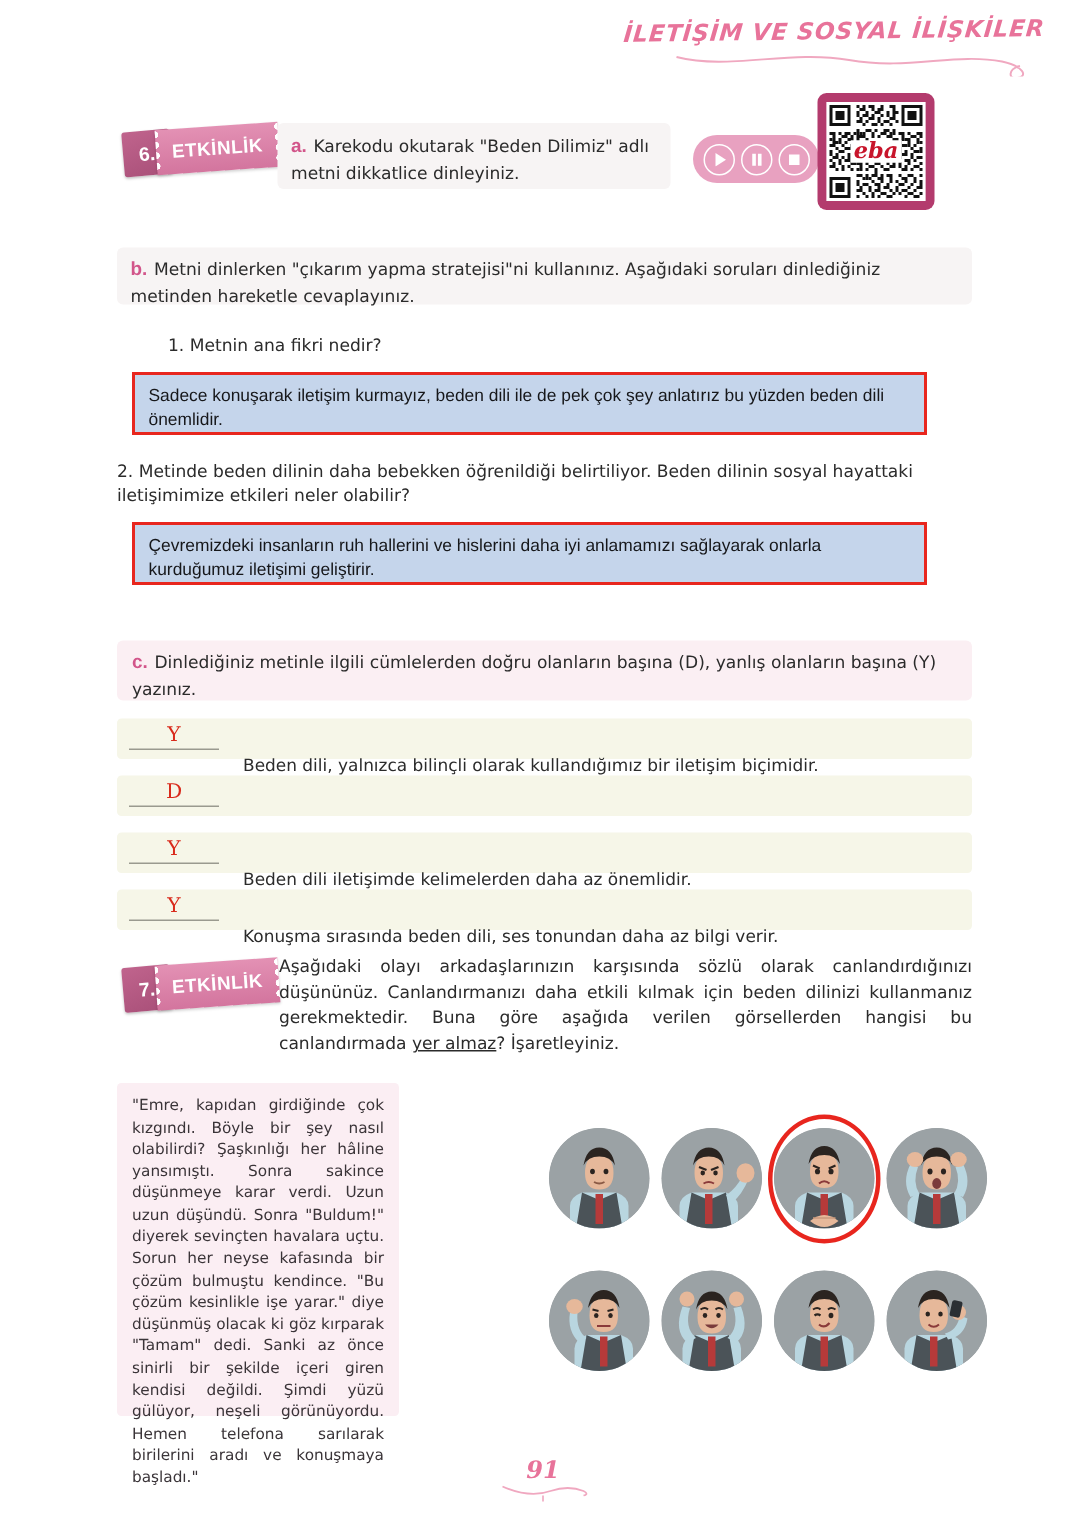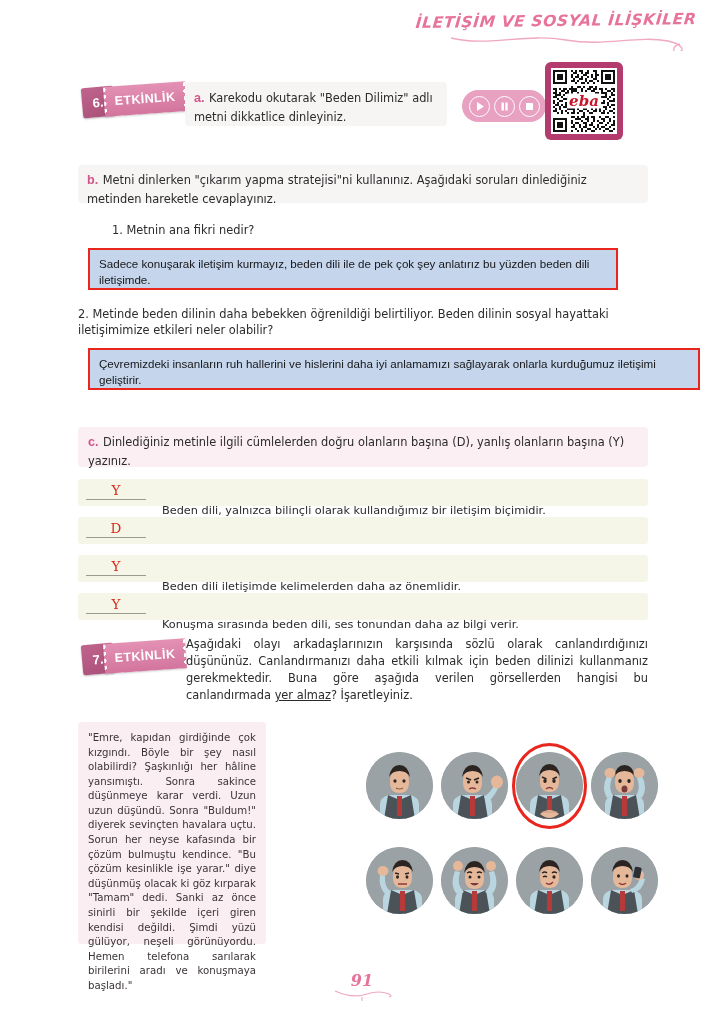--- a/index.html
+++ b/index.html
@@ -535,27 +535,27 @@
 
   <div class="panel-b">
     <span class="bullet-letter">b.</span>
     <span class="q-text">Metni dinlerken "çıkarım yapma stratejisi"ni kullanınız. Aşağıdaki soruları dinlediğiniz metinden hareketle cevaplayınız.</span>
   </div>
 
   <div class="qnum" style="left:78px; top:222px; width:570px;margin-left:34px;">
     <span>1.</span>
     <span>Metnin ana fikri nedir?</span>
   </div>
-  <div class="answer-box" style="left:88px; top:248px; width:530px; height:42px;">Sadece konuşarak iletişim kurmayız, beden dili ile de pek çok şey anlatırız bu yüzden beden dili  iletişimde.</div>
+  <div class="answer-box" style="left:88px; top:248px; width:530px; height:42px;">Sadece konuşarak iletişim kurmayız, beden dili ile de pek çok şey anlatırız bu yüzden beden dili  önemlidir.</div>
 
   <div class="qnum" style="left:78px; top:306px; width:576px;">
     <span>2.</span>
     <span>Metinde beden dilinin daha bebekken öğrenildiği belirtiliyor. Beden dilinin sosyal hayattaki iletişimimize etkileri neler olabilir?</span>
   </div>
-  <div class="answer-box" style="left:88px; top:348px; width:612px; height:42px;">Çevremizdeki insanların ruh hallerini ve hislerini daha iyi anlamamızı sağlayarak onlarla kurduğumuz iletişimi geliştirir.</div>
+  <div class="answer-box" style="left:88px; top:348px; width:530px; height:42px;">Çevremizdeki insanların ruh hallerini ve hislerini daha iyi anlamamızı sağlayarak onlarla kurduğumuz iletişimi geliştirir.</div>
 
   <div class="panel-c">
     <span class="bullet-letter">c.</span>
     <span class="q-text">Dinlediğiniz metinle ilgili cümlelerden doğru olanların başına (D), yanlış olanların başına (Y) yazınız.</span>
   </div>
 
   <div class="dy-row" style="top:479px;">
     <div class="dy-blank">
       <div class="dy-line"></div>
       <div class="dy-ans">Y</div>

